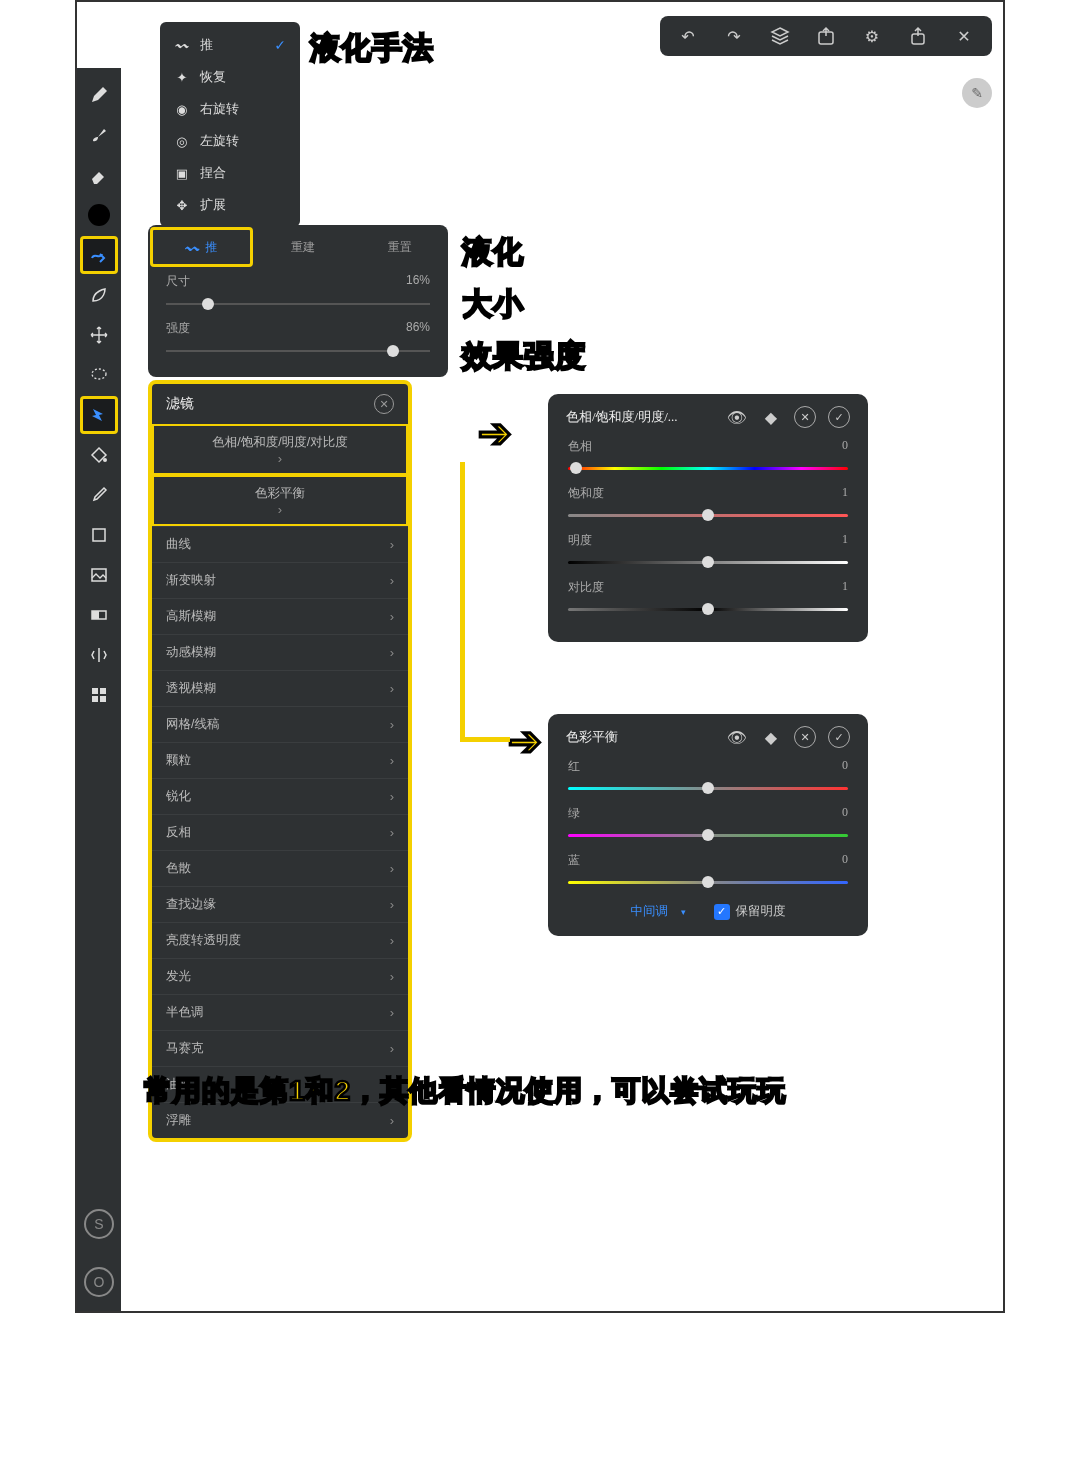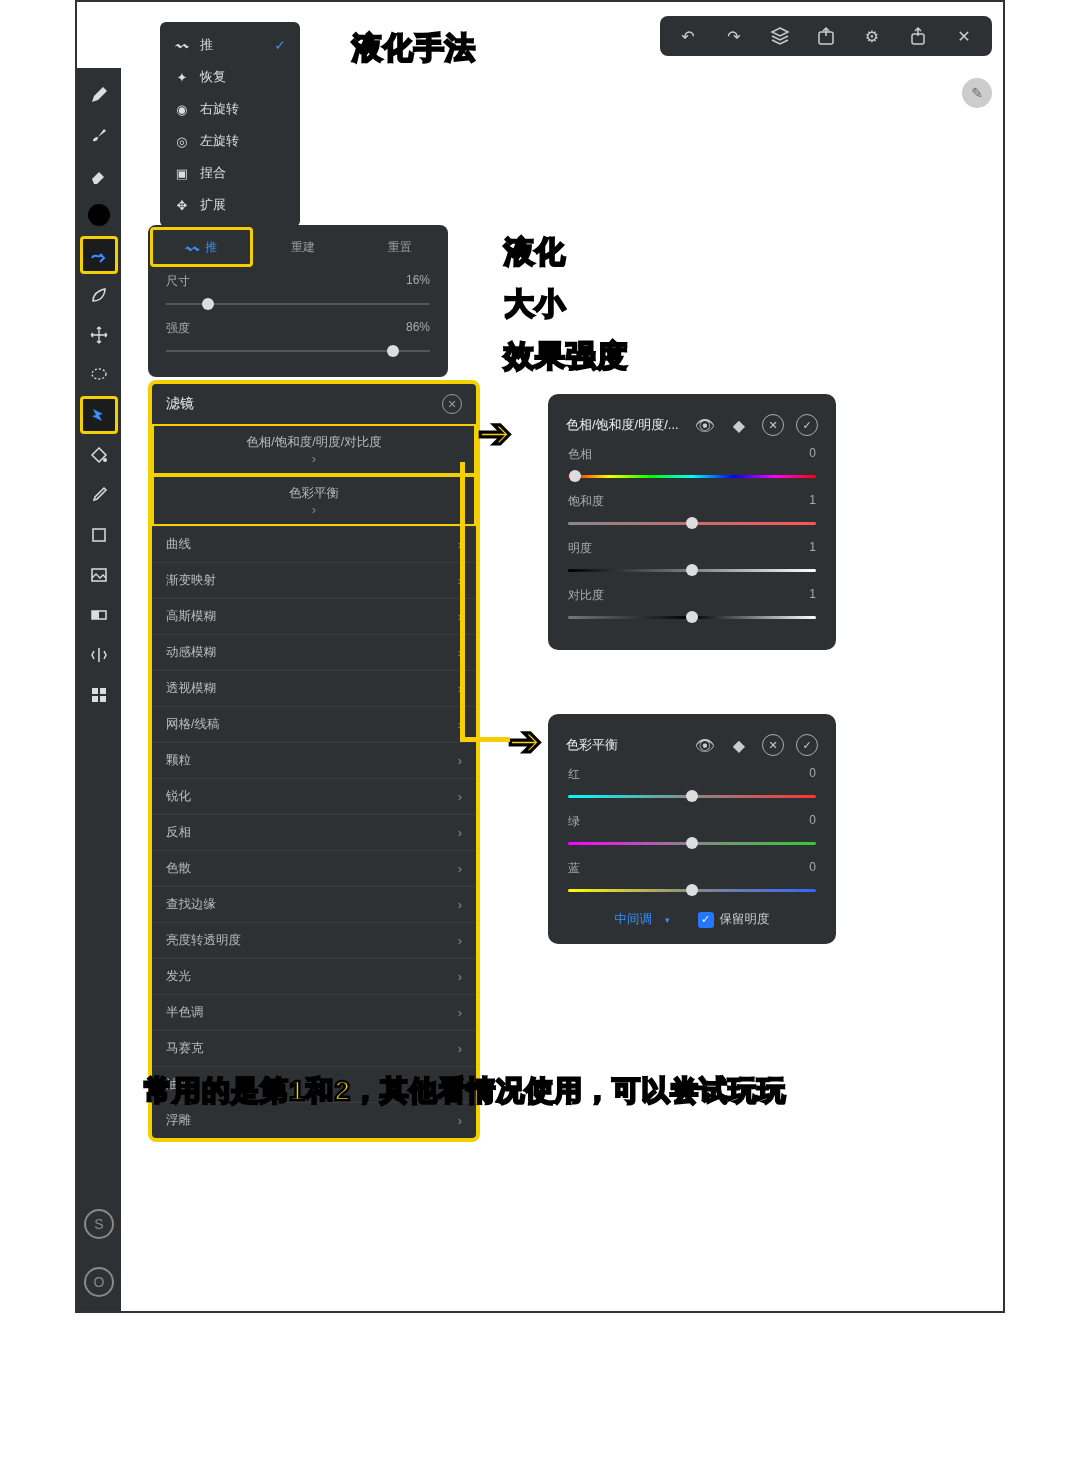--- a/index.html
+++ b/index.html
@@ -47,33 +47,33 @@
   .liq .tabs .tab { flex:1; text-align:center; cursor:pointer;}
   .liq .tabs .tab.active { color:#3a8fff; border:3px solid #f4d000; border-radius:4px; height:40px; display:flex; align-items:center; justify-content:center; gap:6px; margin:2px;}
   .liq .tabs .tab.active::before { content:"〰"; font-size:14px;}
   .liq .srow { padding:4px 18px;}
   .liq .srow .lbl { display:flex; justify-content:space-between; font-size:12px; color:#aaa; margin-bottom:6px;}
   .slider { position:relative; height:16px; }
   .slider .track { position:absolute; left:0; right:0; top:7px; height:2px; background:#555;}
   .slider .thumb { position:absolute; top:2px; width:12px; height:12px; background:#ddd; border-radius:50%; transform:translateX(-50%);}
   
   .filters {
-    position:absolute; left:148px; top:380px; width:332px;
+    position:absolute; left:148px; top:380px; width:264px;
     background:#2e3133; border-radius:8px;
     border:4px solid #f4d000;
   }
   .filters .fhead { display:flex; align-items:center; justify-content:space-between; padding:10px 14px; font-size:14px; color:#eee;}
   .filters .fhead .xc { width:20px;height:20px;border:1.5px solid #999;border-radius:50%;display:flex;align-items:center;justify-content:center;font-size:11px;color:#999;cursor:pointer;}
   .filters .fi { display:flex; align-items:center; justify-content:space-between; padding:9px 14px; font-size:12.5px; color:#bbb; border-top:1px solid #3a3d3f; cursor:pointer;}
   .filters .fi .chev { color:#888; font-size:13px;}
   .filters .fi.hl { outline:2px solid #f4d000; outline-offset:-2px;flex-direction:column;}
   
   .adjpanel {
-    position:absolute; width:288px;
-    background:#2e3133; border-radius:10px; padding:20px 18px 16px;
+    position:absolute; width:320px;
+    background:#2e3133; border-radius:10px; padding:12px 18px 16px;font-family:Liberation Serif, serif;
   }
   .adjpanel .ahead { display:flex; align-items:center; gap:12px; margin-bottom:10px;}
   .adjpanel .ahead .atitle { flex:1; font-size:13px; color:#eee; white-space:nowrap; overflow:hidden; text-overflow:ellipsis;}
   .adjpanel .ahead .aico { width:22px;height:22px;display:flex;align-items:center;justify-content:center;color:#ccc;cursor:pointer;}
   .adjpanel .ahead .aico.ring { border:1.5px solid #aaa; border-radius:50%; font-size:11px;}
   .adjpanel .arow { margin:10px 2px;}
   .adjpanel .arow .albl { display:flex; justify-content:space-between; font-size:12px; color:#aaa; margin-bottom:6px;}
   .gslider { position:relative; height:14px;}
   .gslider .gtrack { position:absolute; left:0; right:0; top:6px; height:3px; border-radius:2px;}
   .gslider .gthumb { position:absolute; top:1px; width:12px; height:12px; background:#ddd; border-radius:50%; transform:translateX(-50%);}
@@ -81,21 +81,21 @@
   .sat-track { background:linear-gradient(90deg,#888,#f55);}
   .bri-track { background:linear-gradient(90deg,#000,#fff);}
   .con-track { background:linear-gradient(90deg,#777,#000 50%,#fff);}
   .red-track { background:linear-gradient(90deg,#0ff,#888 50%,#f33);}
   .grn-track { background:linear-gradient(90deg,#f0f,#888 50%,#3c3);}
   .blu-track { background:linear-gradient(90deg,#ff0,#888 50%,#36f);}
   .cbfoot { display:flex; align-items:center; justify-content:center; gap:28px; margin-top:14px; font-size:12.5px;}
   .cbfoot .dd { color:#3a8fff; display:flex; align-items:center; gap:13px; cursor:pointer;}
   .cbfoot .cbk { width:16px;height:16px;background:#2477ff;border-radius:3px;display:inline-flex;align-items:center;justify-content:center;color:#fff;font-size:11px;margin-right:6px;}
   
-  .ann { position:absolute; font-weight:900; font-size:30px; color:#b91c1c; -webkit-text-stroke:2.5px #000; text-stroke:2.5px #000; letter-spacing:1px;margin-left:42px;}
+  .ann { position:absolute; font-weight:900; font-size:30px; color:#b91c1c; -webkit-text-stroke:2.5px #000; text-stroke:2.5px #000; letter-spacing:1px;}
   .arrow { position:absolute; font-size:40px; color:#f4d000; -webkit-text-stroke:2px #000; font-weight:900;}
   .caption { position:absolute; left:144px; right:120px; top:1072px; font-weight:900; font-size:28px; color:#f4d000; -webkit-text-stroke:2.5px #000; letter-spacing:1px;}
   .pencircle { position:absolute; right:88px; top:78px; width:30px;height:30px;background:#ccc;border-radius:50%;display:flex;align-items:center;justify-content:center;color:#666;font-size:14px;}
 </style>
 </head>
 <body>
 
 <div class="frame"></div>
 
 <div class="topbar">

